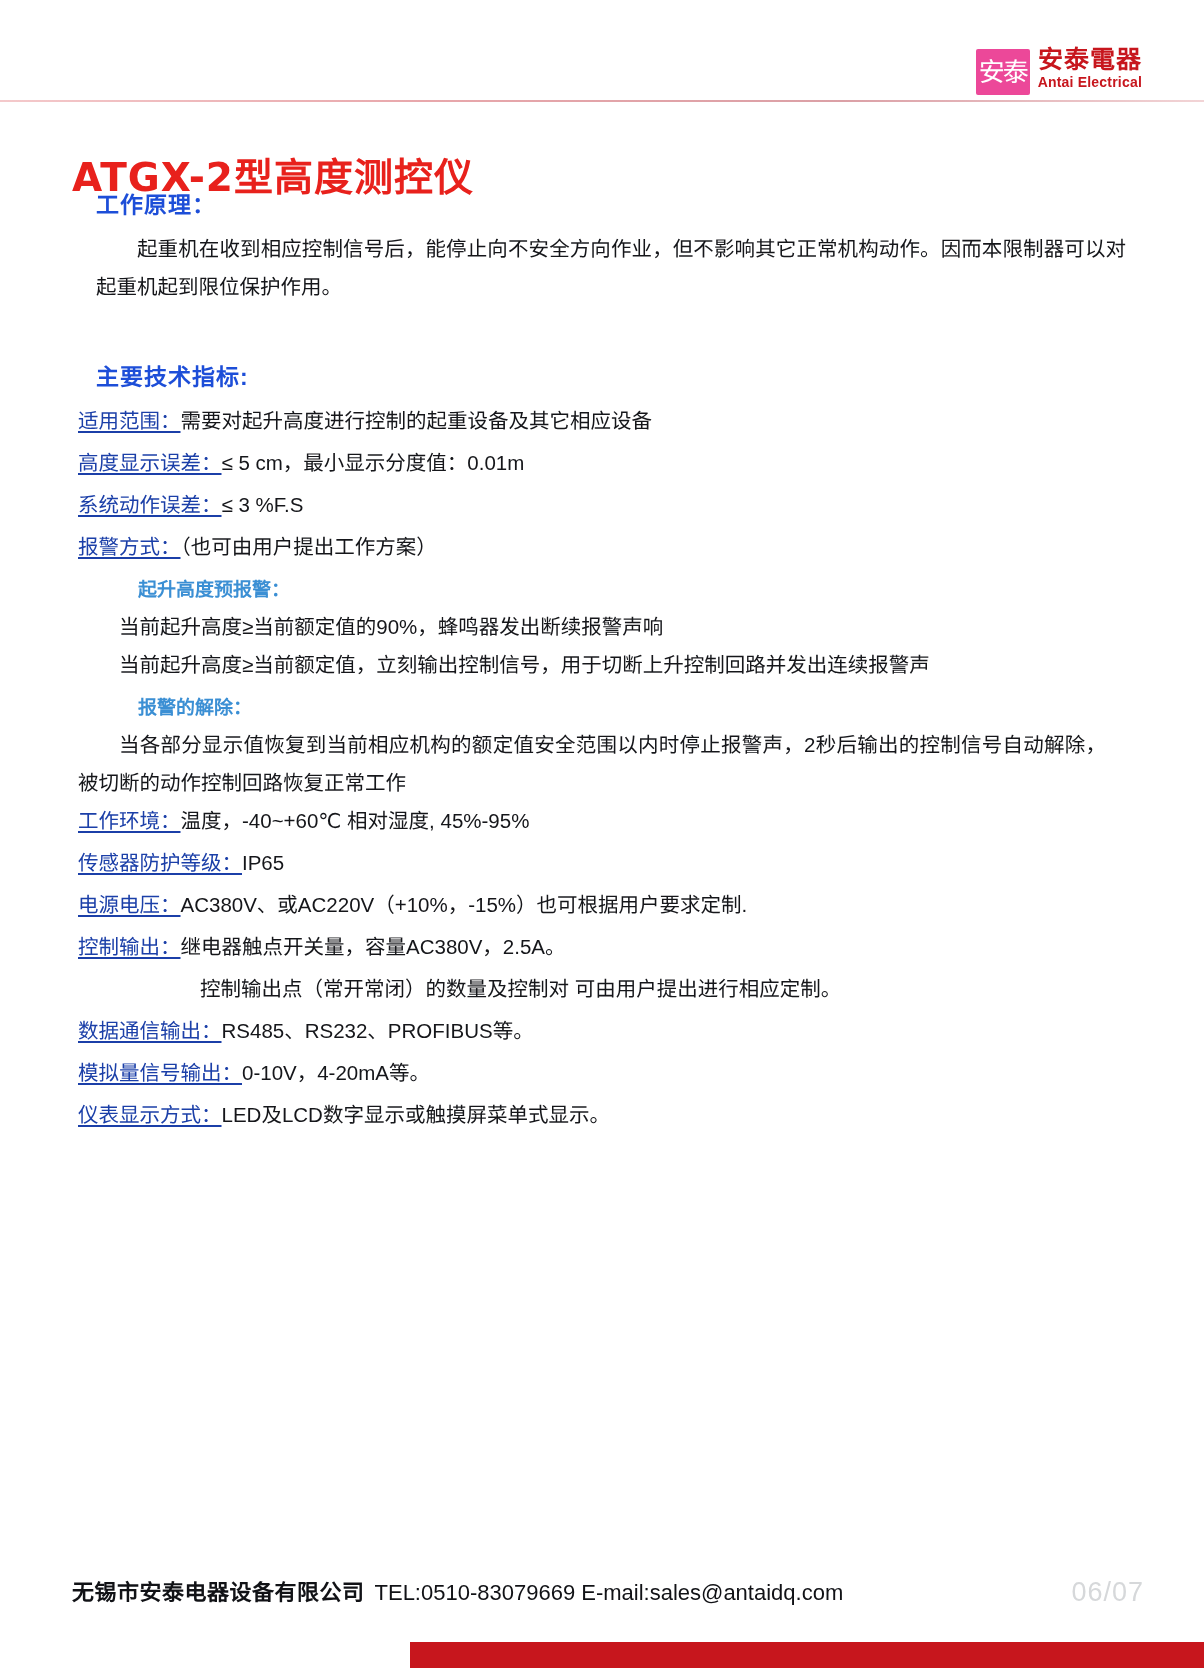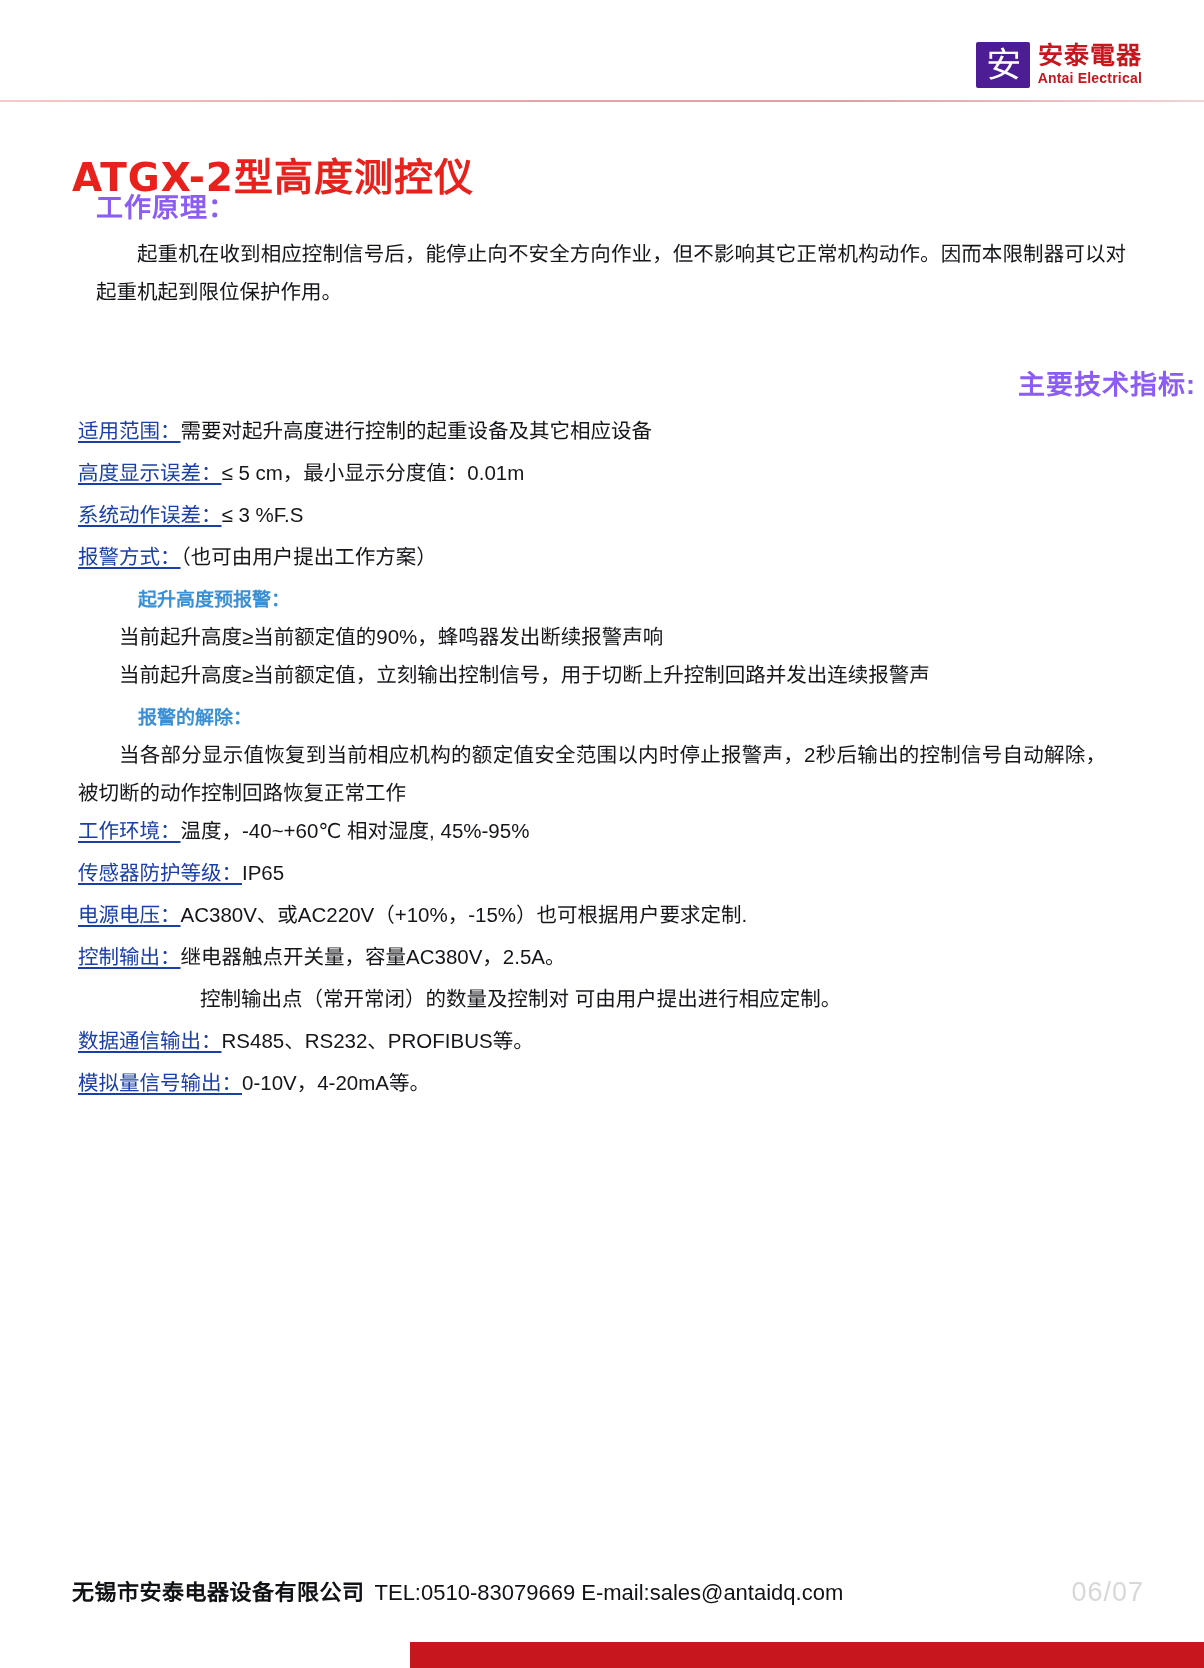--- a/index.html
+++ b/index.html
@@ -27,28 +27,29 @@
     position: absolute;
     right: 62px;
     top: 42px;
     display: flex;
     align-items: center;
     gap: 8px;
   }
   .logo-mark {
     width: 54px;
     height: 46px;
-    background: #4c1d95;
+    background: #ec4899;
     color: #ffffff;
-    font-size: 35px;
+    font-size: 26px;
     line-height: 46px;
     text-align: center;
     font-family: "DejaVu Sans", sans-serif;
     letter-spacing: -2px;
     border-radius: 2px;
+    margin-top: 7px;
   }
   .logo-text {
     display: flex;
     flex-direction: column;
     justify-content: center;
     color: #c7161d;
     align-items: flex-end;
   }
   .logo-cn {
     font-size: 25px;
@@ -84,29 +85,28 @@
   }
 
   
   .content {
     position: absolute;
     left: 0;
     top: 186px;
     width: 1204px;
   }
   .section-heading {
-    color: #8b5cf6;
-    font-size: 27px;
-    font-weight: bold;
-    margin: 0 8px 10px 96px;
+    color: #1d4ed8;
+    font-size: 23px;
+    font-weight: bold;
+    margin: 0 0 10px 96px;
     letter-spacing: 1px;
   }
   .section-heading.second {
     margin-top: 52px;
-    text-align: right;
   }
   p.para {
     margin: 0 0 0 0;
     padding: 0 78px 0 96px;
     font-size: 20.5px;
     line-height: 38px;
     color: #15161a;
     text-indent: 41px;
     text-align: justify;
     text-justify: inter-ideograph;
@@ -261,20 +261,23 @@
     <div class="spec-line indented-extra">控制输出点（常开常闭）的数量及控制对    可由用户提出进行相应定制。</div>
 
     <div class="spec-line">
       <span class="spec-label">数据通信输出：</span><span>RS485、RS232、PROFIBUS等。</span>
     </div>
 
     <div class="spec-line">
       <span class="spec-label">模拟量信号输出：</span><span>0-10V，4-20mA等。</span>
     </div>
 
+    <div class="spec-line">
+      <span class="spec-label">仪表显示方式：</span><span>LED及LCD数字显示或触摸屏菜单式显示。</span>
+    </div>
 
   </div>
 </div>
 
 <div class="footer">
   <div class="footer-text">
     <span class="footer-company">无锡市安泰电器设备有限公司</span><span class="footer-contact">TEL:0510-83079669 E-mail:sales@antaidq.com</span>
   </div>
   <div class="footer-page">06/07</div>
   <div class="footer-bar">

